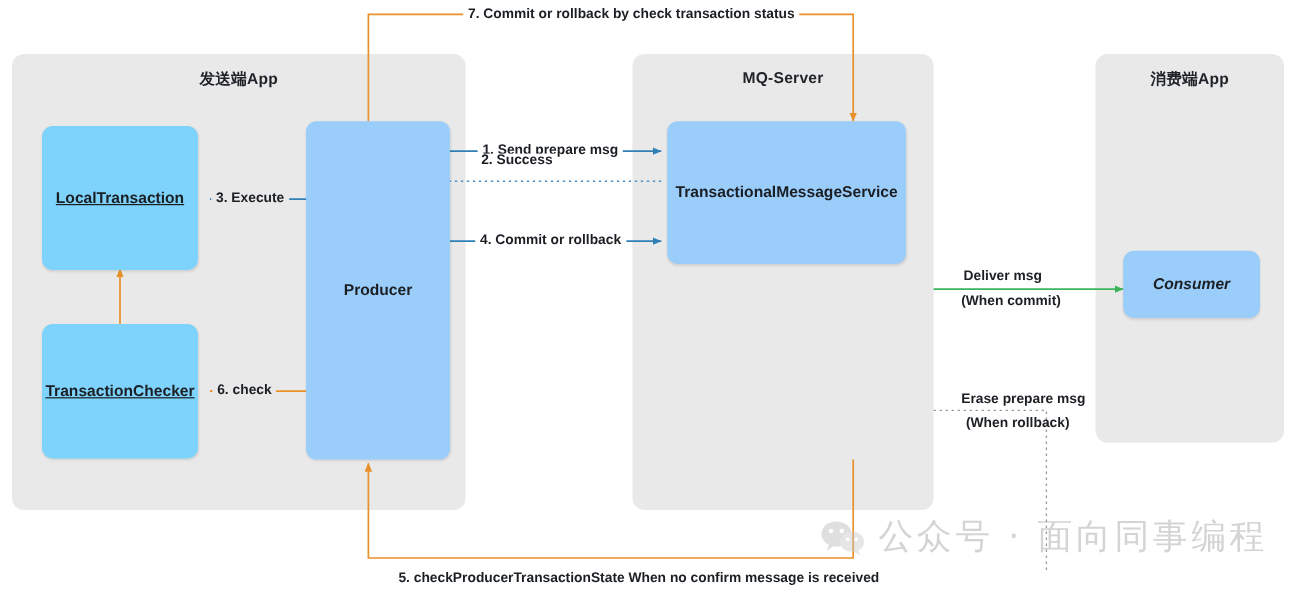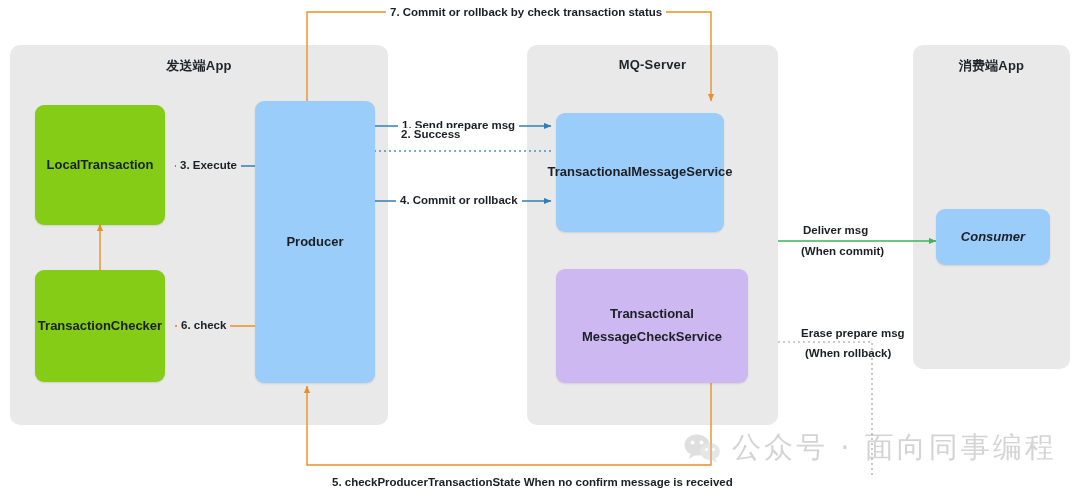--- a/index.html
+++ b/index.html
@@ -37,21 +37,21 @@
     display: flex;
     align-items: center;
     justify-content: center;
     text-align: center;
     font-size: 13px;
     font-weight: bold;
     color: #1b1f24;
     line-height: 1.75;
     box-shadow: 0 1px 2px rgba(0,0,0,0.10);
   }
-  .node.green  { background: #84cc16; }
+  .node.green  { background: #7dd3fc; text-decoration: underline; }
   .node.blue   { background: #9bcdfb; }
   .node.purple { background: #cdb8f2; }
 
   .edge-label {
     position: absolute;
     font-size: 11.5px;
     font-weight: bold;
     color: #1b1f24;
     white-space: nowrap;
     background: #ffffff;
@@ -148,28 +148,24 @@
   </div>
 
   <div class="node green" style="left:35px; top:270px; width:130px; height:112px;">
     <span>TransactionChecker</span>
   </div>
 
   <div class="node blue" style="left:255px; top:101px; width:120px; height:282px;">
     <span>Producer</span>
   </div>
 
-  <div class="node blue" style="left:556px; top:113px; width:168px; height:119px;">
+  <div class="node blue" style="left:556px; top:101px; width:199px; height:119px;">
     <span>TransactionalMessageService</span>
   </div>
 
-  <div class="node purple" style="left:556px; top:269px; width:192px; height:114px; flex-direction:column;">
-    <span>Transactional</span>
-    <span>MessageCheckService</span>
-  </div>
 
   <div class="node blue" style="left:936px; top:209px; width:114px; height:56px;font-style:italic;">
     <span>Consumer</span>
   </div>
 
   <div class="edge-label" style="left:398px; top:119px;">1. Send prepare msg</div>
 
   <div class="edge-label" style="left:397px; top:128px;">2. Success</div>
 
   <div class="edge-label onpanel" style="left:176px; top:159px;">3. Execute</div>

